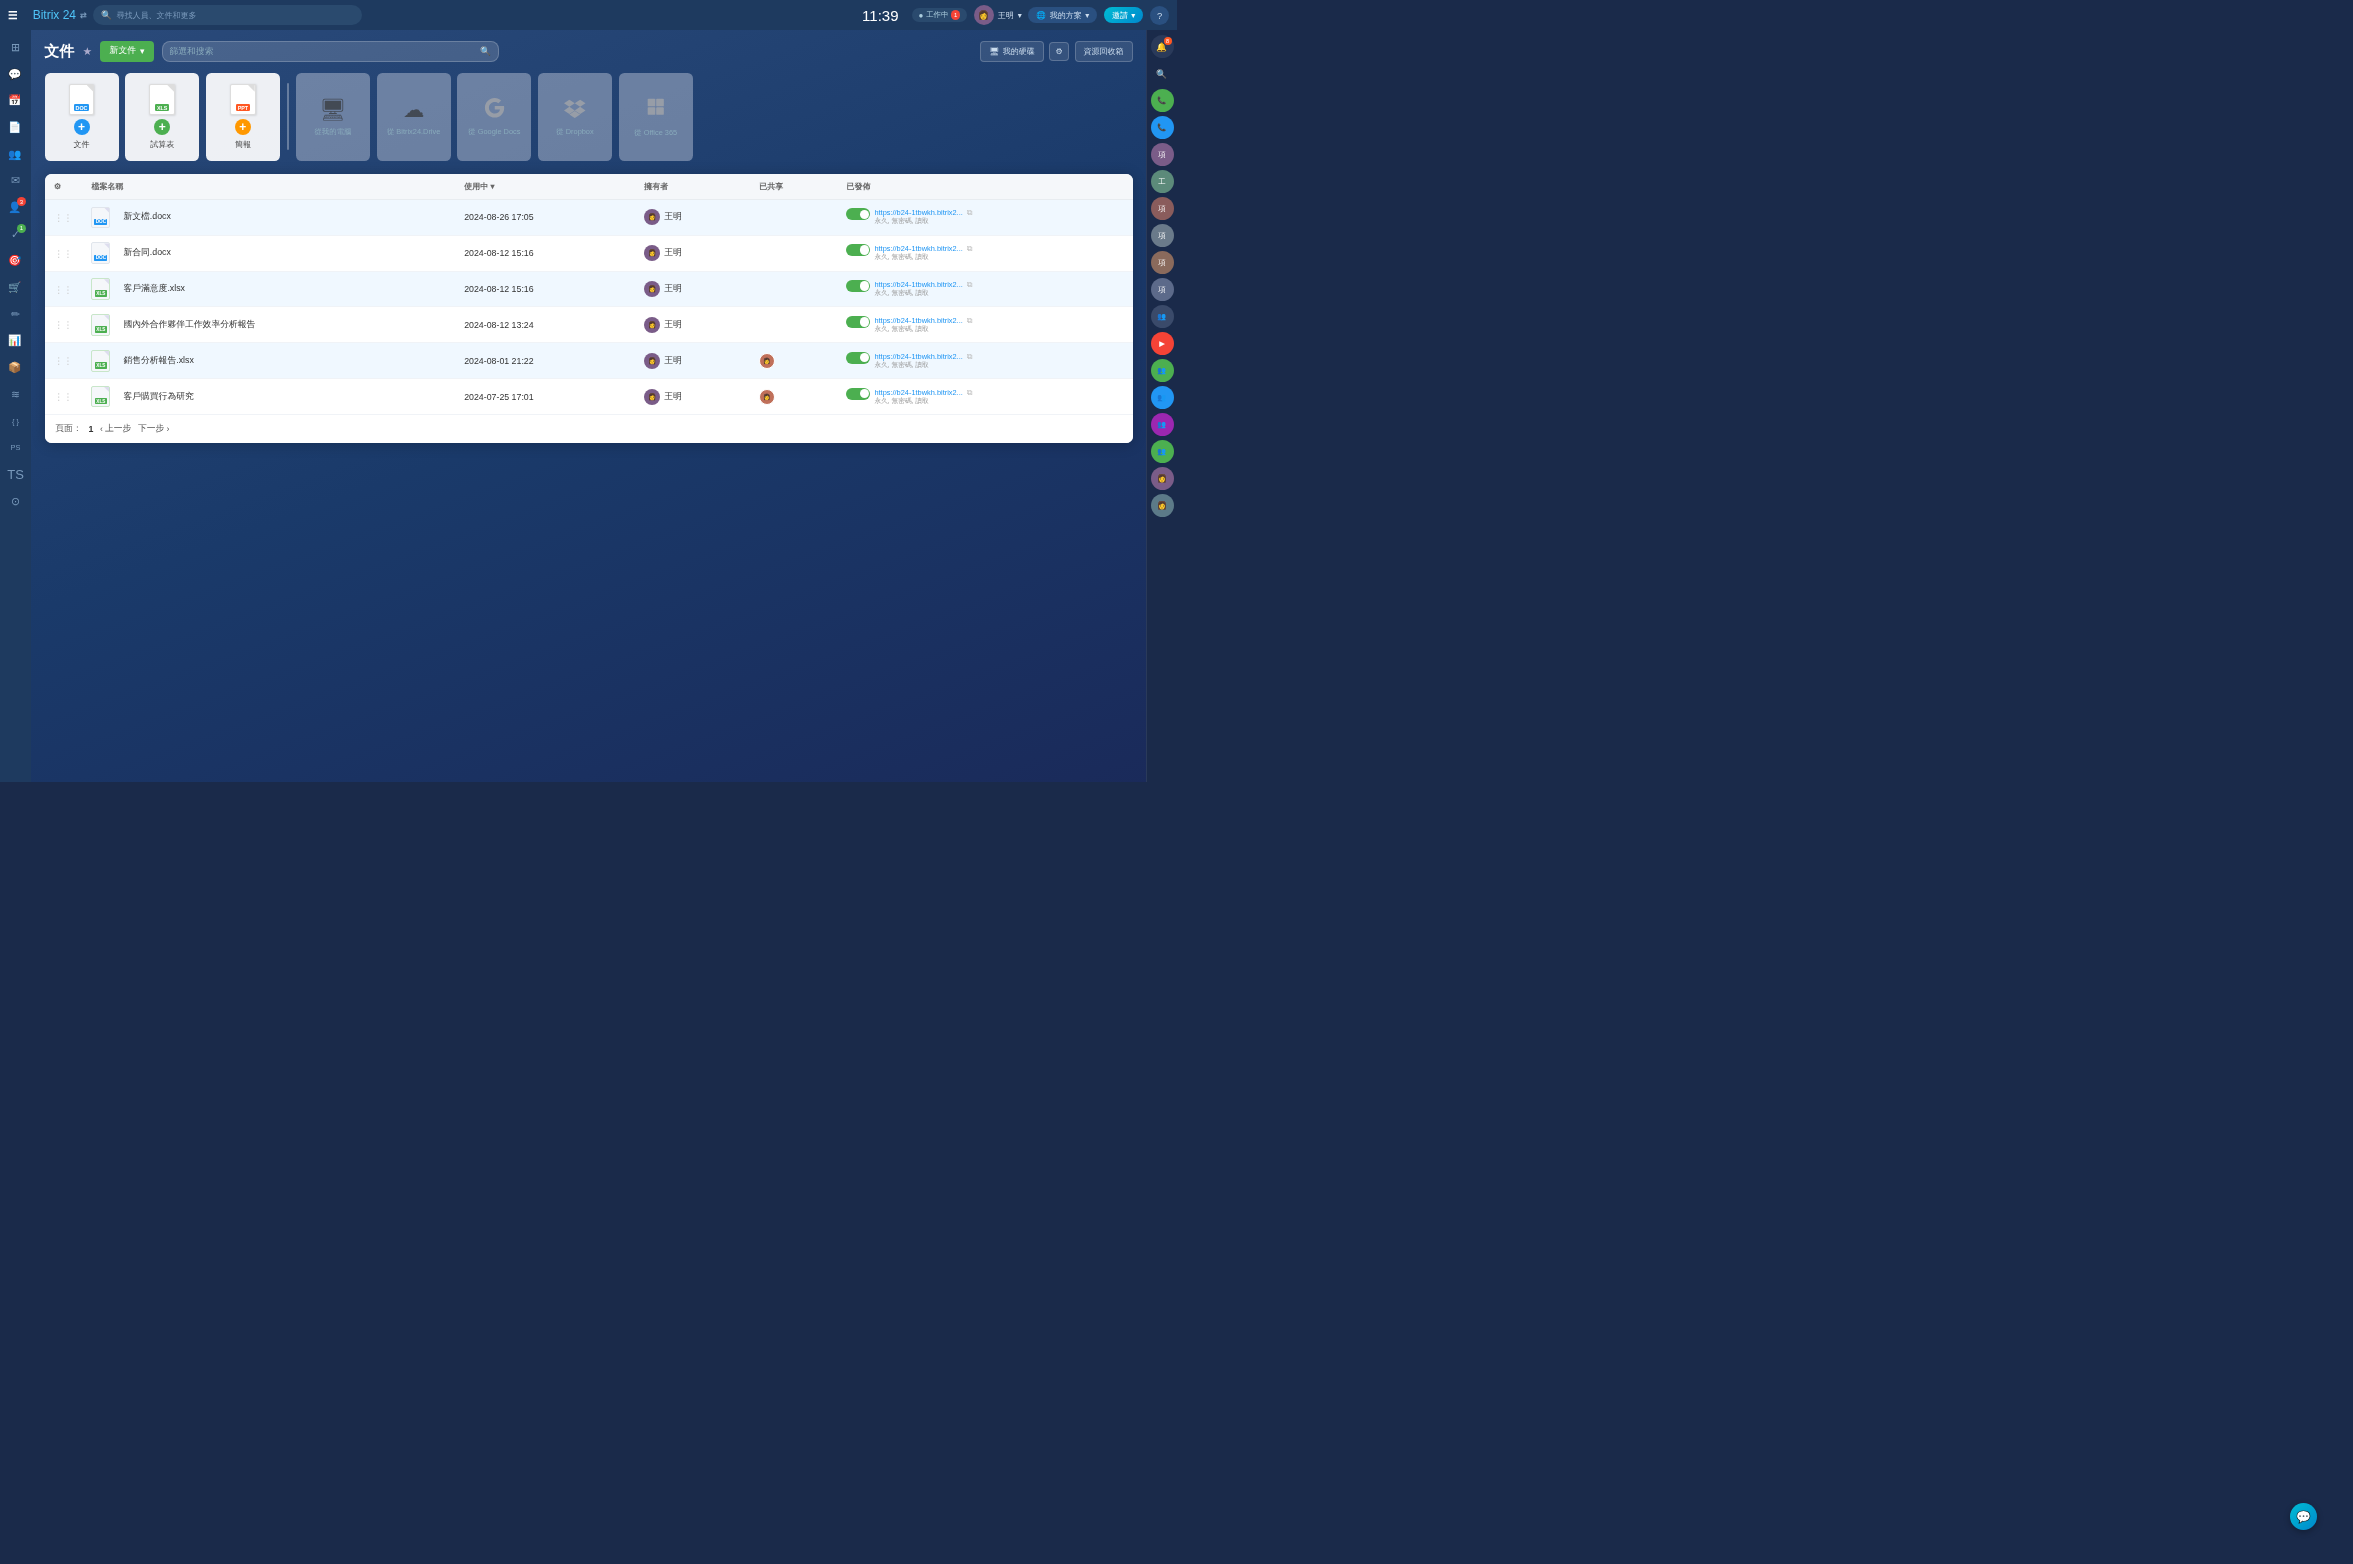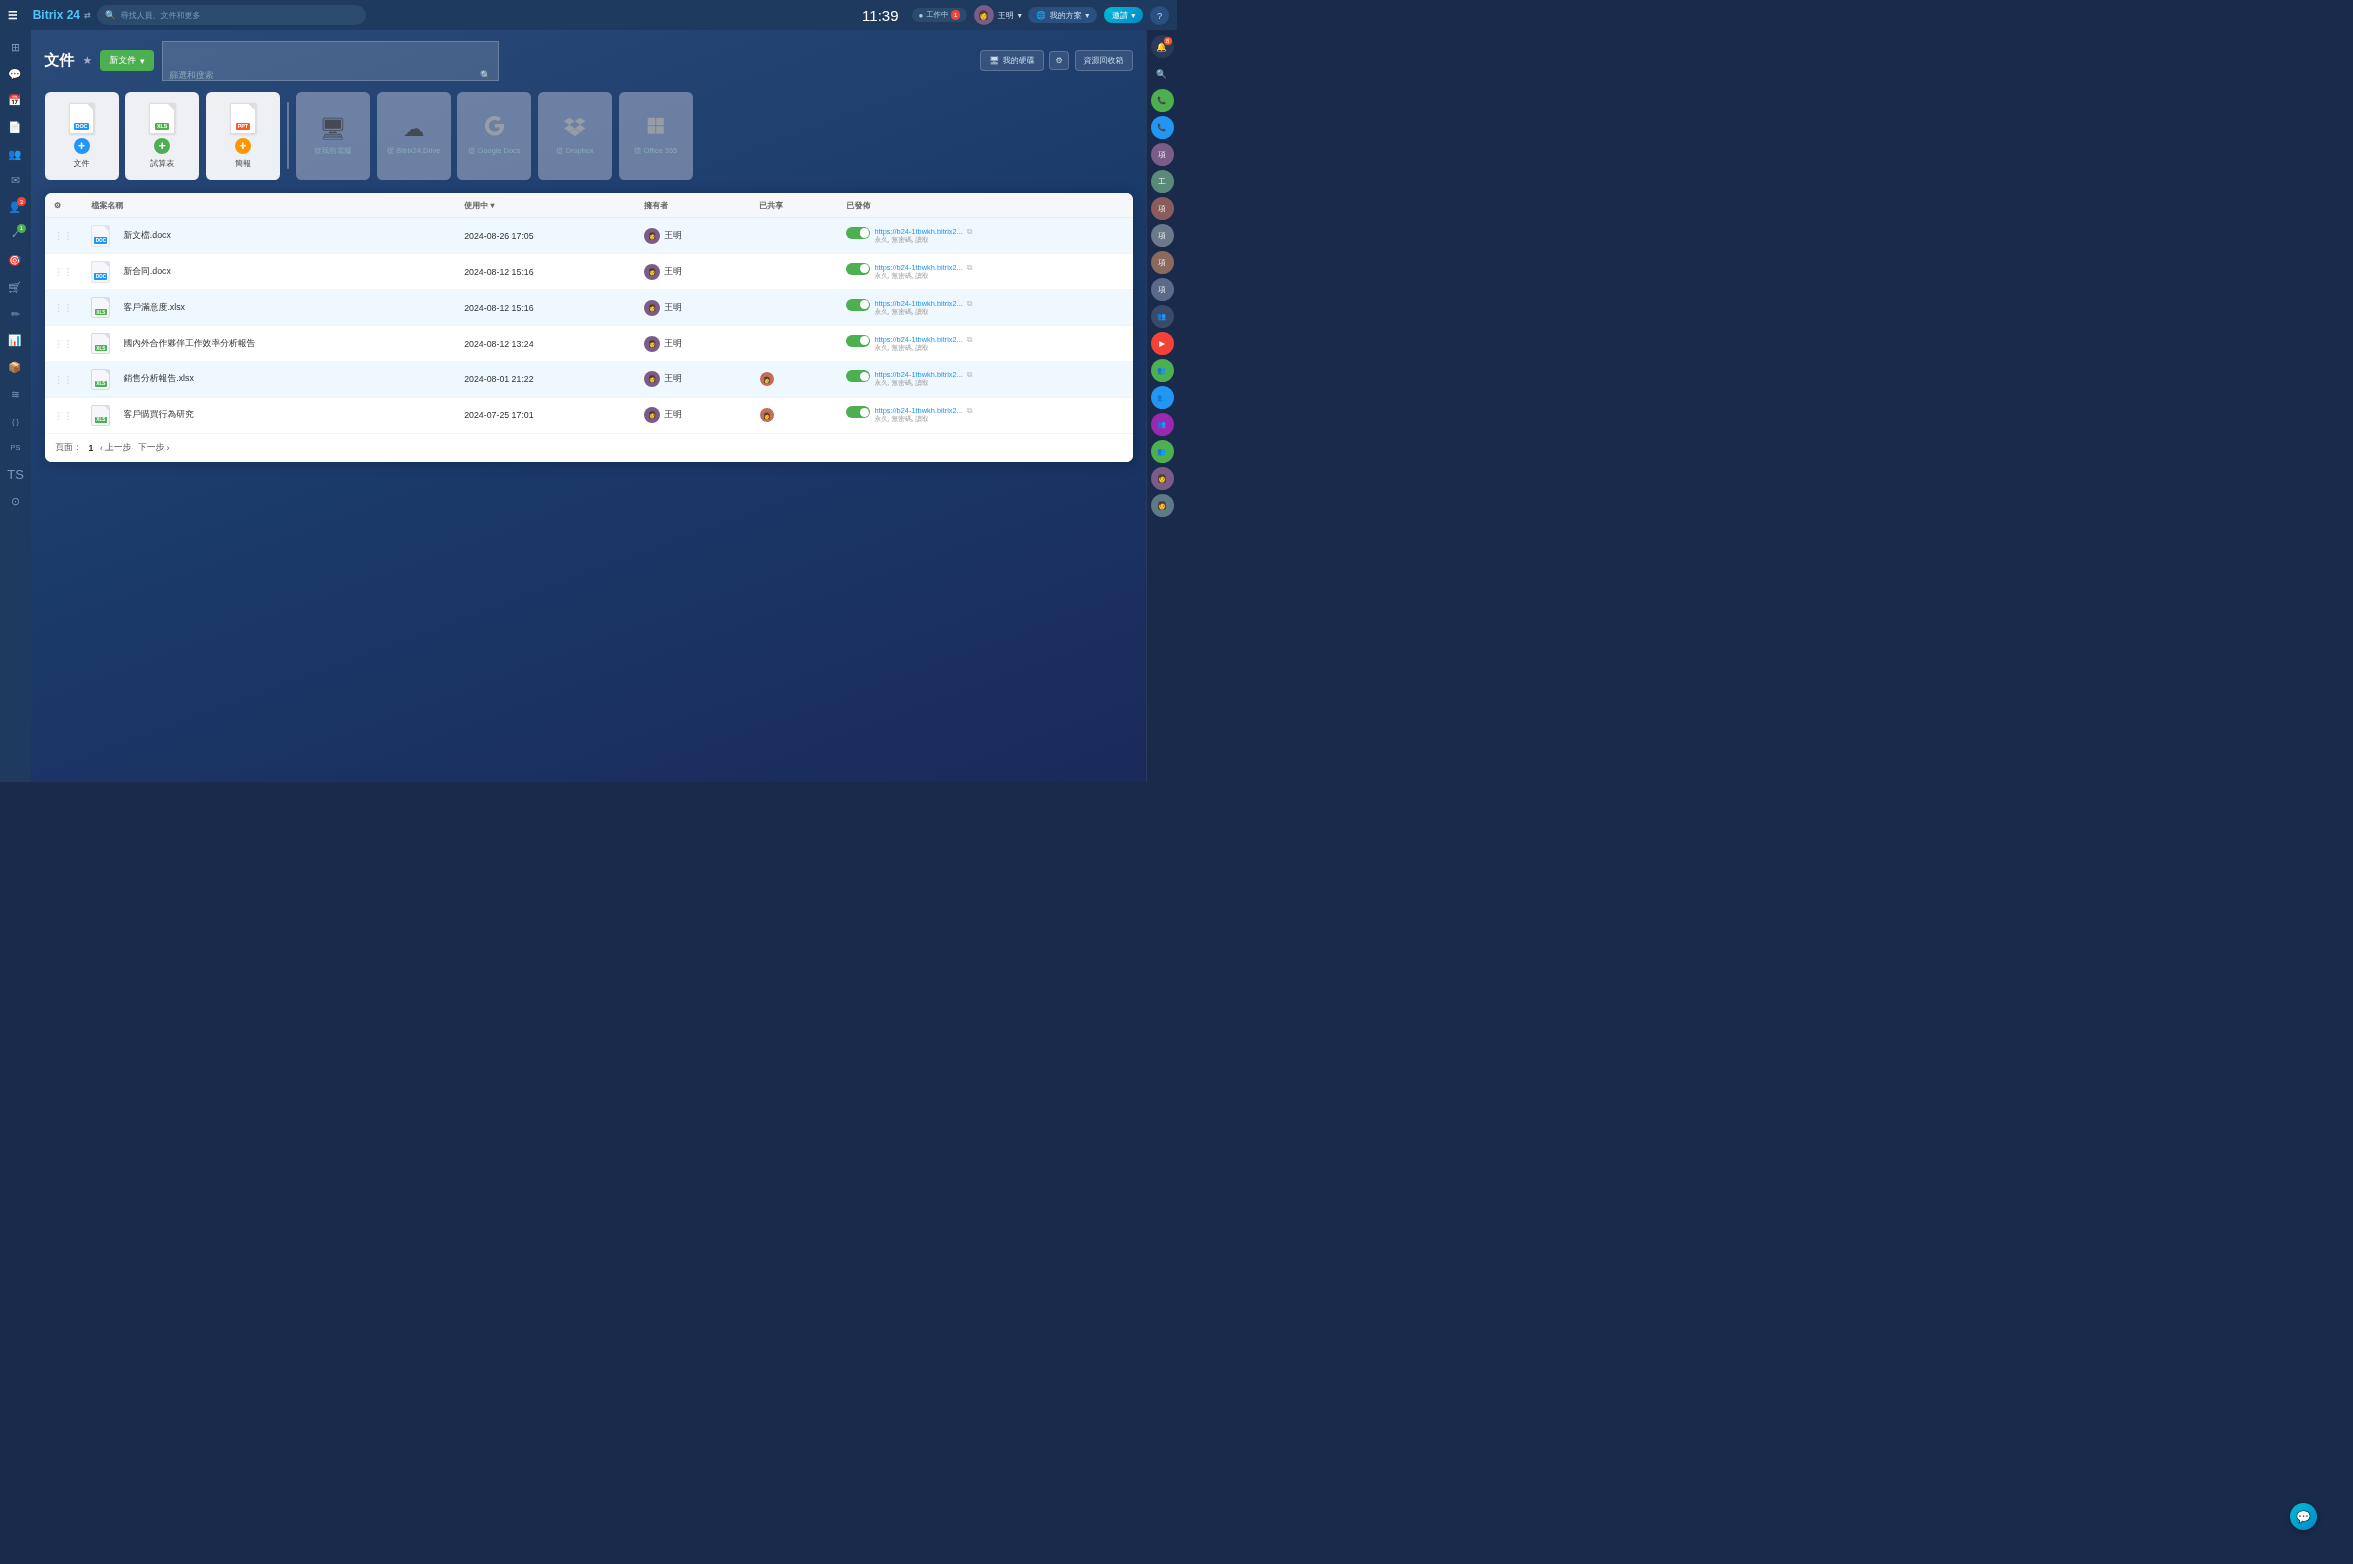--- a/index.html
+++ b/index.html
@@ -211,26 +211,26 @@
       font-size: 8.8px;
       cursor: pointer;
       display: flex;
       align-items: center;
       gap: 4px;
     }
     .search-bar {
       flex: 1;
       max-width: 337px;
       background: rgba(255,255,255,0.15);
-      border-radius: 0;
+      border-radius: 8px;
       border: 0.7px solid rgba(255,255,255,0.2);
       display: flex;
-      align-items: flex-end;
+      align-items: center;
       padding: 0 6.7px;
-      height: 40px;
+      height: 21px;
     }
     .search-bar input {
       background: transparent;
       border: none;
       outline: none;
       color: #cde;
       font-size: 8.8px;
       flex: 1;
     }
     .search-bar input::placeholder { color: #8ab; }
@@ -526,21 +526,21 @@
       cursor: pointer;
       box-shadow: 0 2px 6.7px rgba(0,0,0,0.3);
     }
   </style>
 </head>
 <body>
 
 <div class="topbar">
   <span class="topbar-logo">
     <span style="font-size:10.8px; cursor:pointer;">☰</span>
-    <span style="color:#4fc3f7; font-size:12px; font-weight:bold;padding-left:11px;">Bitrix 24</span>
+    <span style="color:#4fc3f7; font-size:12px; font-weight:normal;padding-left:11px;">Bitrix 24</span>
     <span style="font-size:8px; color:#7a9abc;">⇄</span>
   </span>
   <div class="topbar-search">
     <span style="color:#7a9abc;">🔍</span>
     <input type="text" placeholder="尋找人員、文件和更多" style="">
   </div>
   <div style="flex:1"></div>
   <div class="topbar-time">11:39</div>
   <div class="topbar-status">
     <span style="font-size:8px;">●</span>

